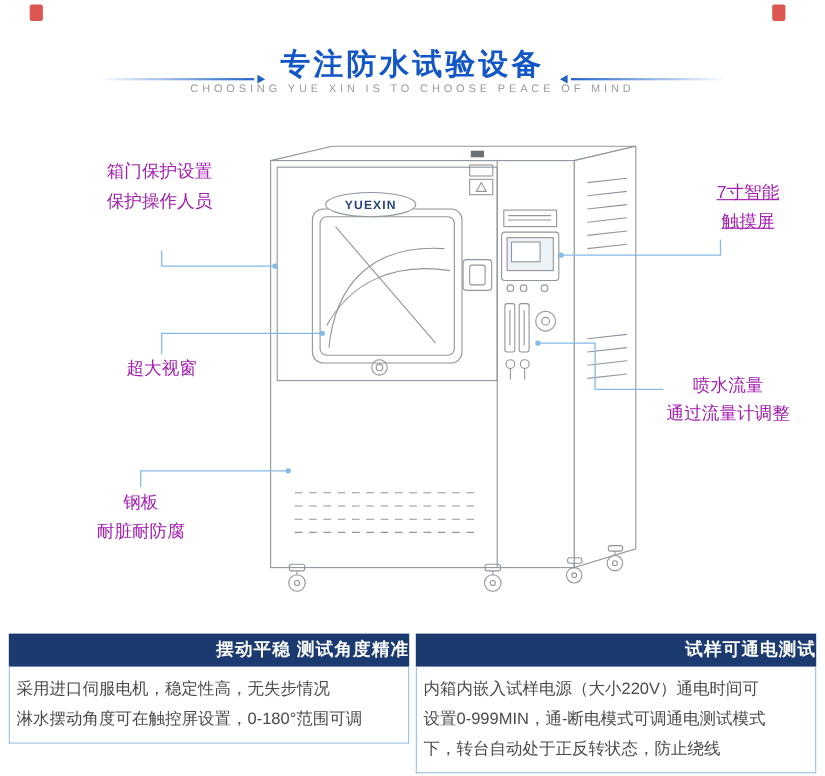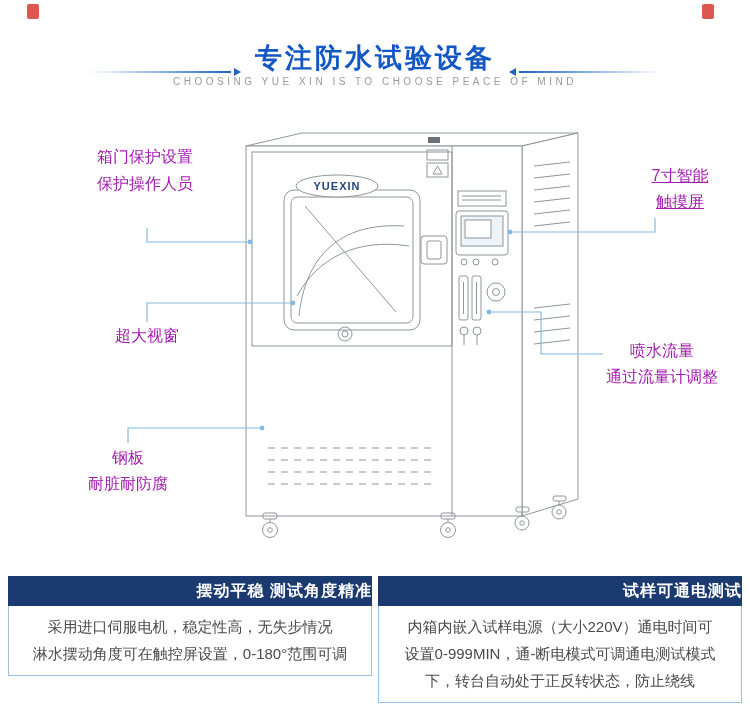--- a/index.html
+++ b/index.html
@@ -30,21 +30,21 @@
   .c1{left:40px;top:18px;width:210px;line-height:27px;}
   .c2{left:97px;top:200px;width:100px;line-height:22px;}
   .c3{left:48px;top:320px;width:160px;line-height:26px;}
   .c4{left:610px;top:38px;width:140px;line-height:26px;text-decoration:underline;}
   .c5{left:582px;top:213px;width:160px;line-height:26px;}
 
   
   .features{position:absolute;top:576px;left:8px;width:734px;display:flex;gap:6px;}
   .panel{width:364px;background:#fff;}
   .panel-head{height:30px;line-height:30px;background:#1a3a70;color:#fff;font-size:16px;font-weight:bold;text-align:right;letter-spacing:1px;}
-  .panel-body{border:1px solid #9cc0e2;border-top:none;padding:7px 6px 8px;font-size:15px;line-height:27px;color:#4a4a4a;text-align:center;}
+  .panel-body{border:1px solid #9cc0e2;border-top:none;padding:7px 6px 8px;font-size:15px;line-height:27px;color:#4a4a4a;text-align:left;}
 </style>
 </head>
 <body>
 
 <div class="page">
 
   <div class="corner corner-l"></div>
   <div class="corner corner-r"></div>
 
   <div class="header">

